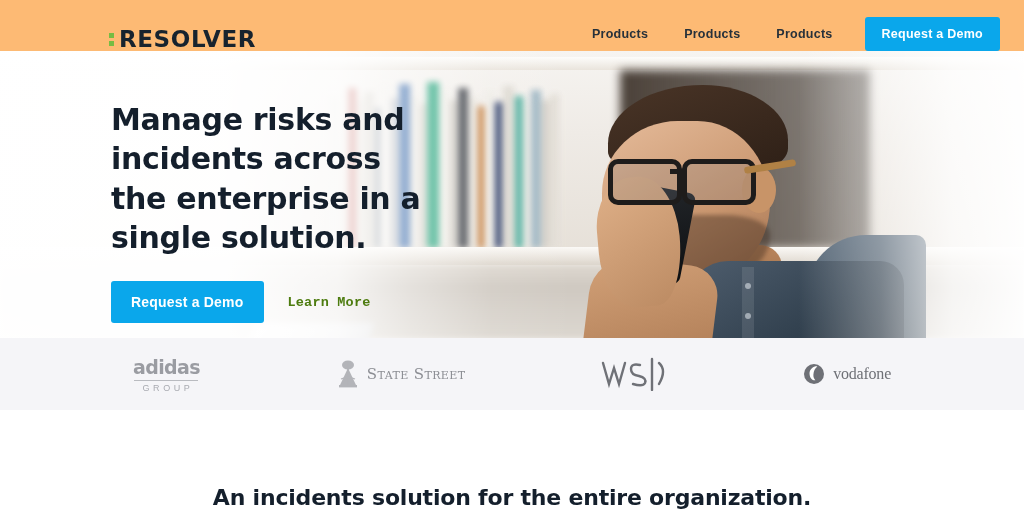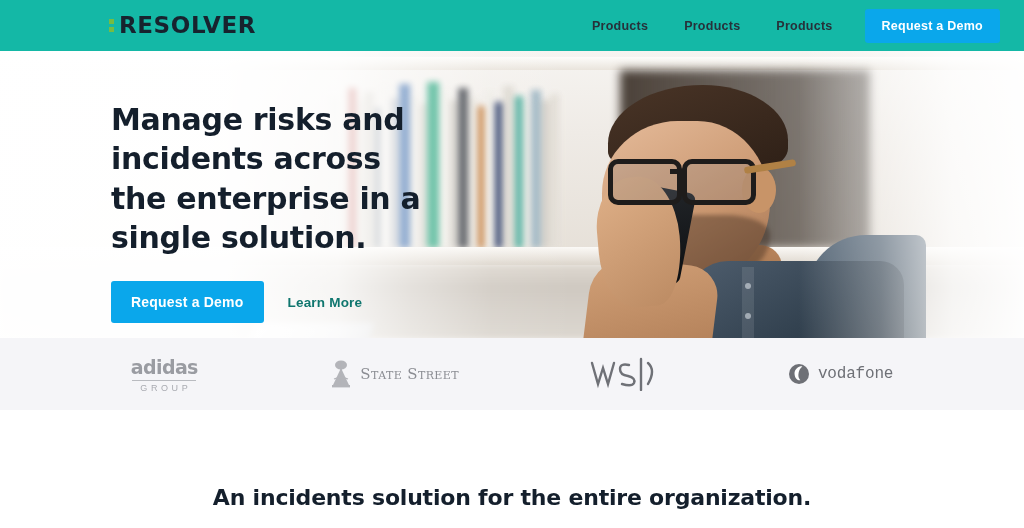--- a/index.html
+++ b/index.html
@@ -13,23 +13,23 @@
     overflow: hidden;
     font-family: "Liberation Sans", sans-serif;
     -webkit-font-smoothing: antialiased;
   }
 
   
   .site-header {
     position: relative;
     z-index: 20;
     height: 51px;
-    background: #14b8a6;
-    display: flex;
-    align-items: center;
+    background: #fdba74;
+    display: flex;
+    align-items: flex-end;
     padding: 0 24px 0 109px;
     box-sizing: border-box;
   }
   .brand {
     display: flex;
     align-items: center;
     gap: 5px;
     text-decoration: none;
   }
   .brand-mark {
@@ -283,23 +283,24 @@
     border: none;
     border-radius: 3px;
     padding: 13px 20px;
     cursor: pointer;
     font-family: "Liberation Sans", sans-serif;
   }
   .link-learn {
     margin-left: 24px;
     font-size: 13.5px;
     font-weight: 600;
-    color: #0f766e;
+    color: #4d7c0f;
     text-decoration: none;
     letter-spacing: 0.2px;
+    font-family: Liberation Mono, monospace;
   }
 
   
   .logo-bar {
     height: 72px;
     background: #f5f5f8;
     display: flex;
     align-items: center;
     justify-content: space-around;
     padding: 0 65px;
@@ -324,21 +325,21 @@
   
   .lg-statestreet { gap: 7px; }
   .lg-statestreet .crest { opacity: 0.62; }
   .lg-statestreet .word {
     font-family: "DejaVu Serif", serif;
     font-size: 15px; font-variant: small-caps; letter-spacing: 0.4px; color: #8b8d93;
   }
   
   .lg-vodafone { gap: 8px; }
   .lg-vodafone .word {
-    font-family: Liberation Mono, monospace;
+    font-family: Liberation Serif, serif;
     font-size: 16px; letter-spacing: -0.2px; color: #6e7076;
   }
 
   
   .section-intro {
     height: 118px;
     background: #ffffff;
     display: flex;
     align-items: center;
     justify-content: center;

